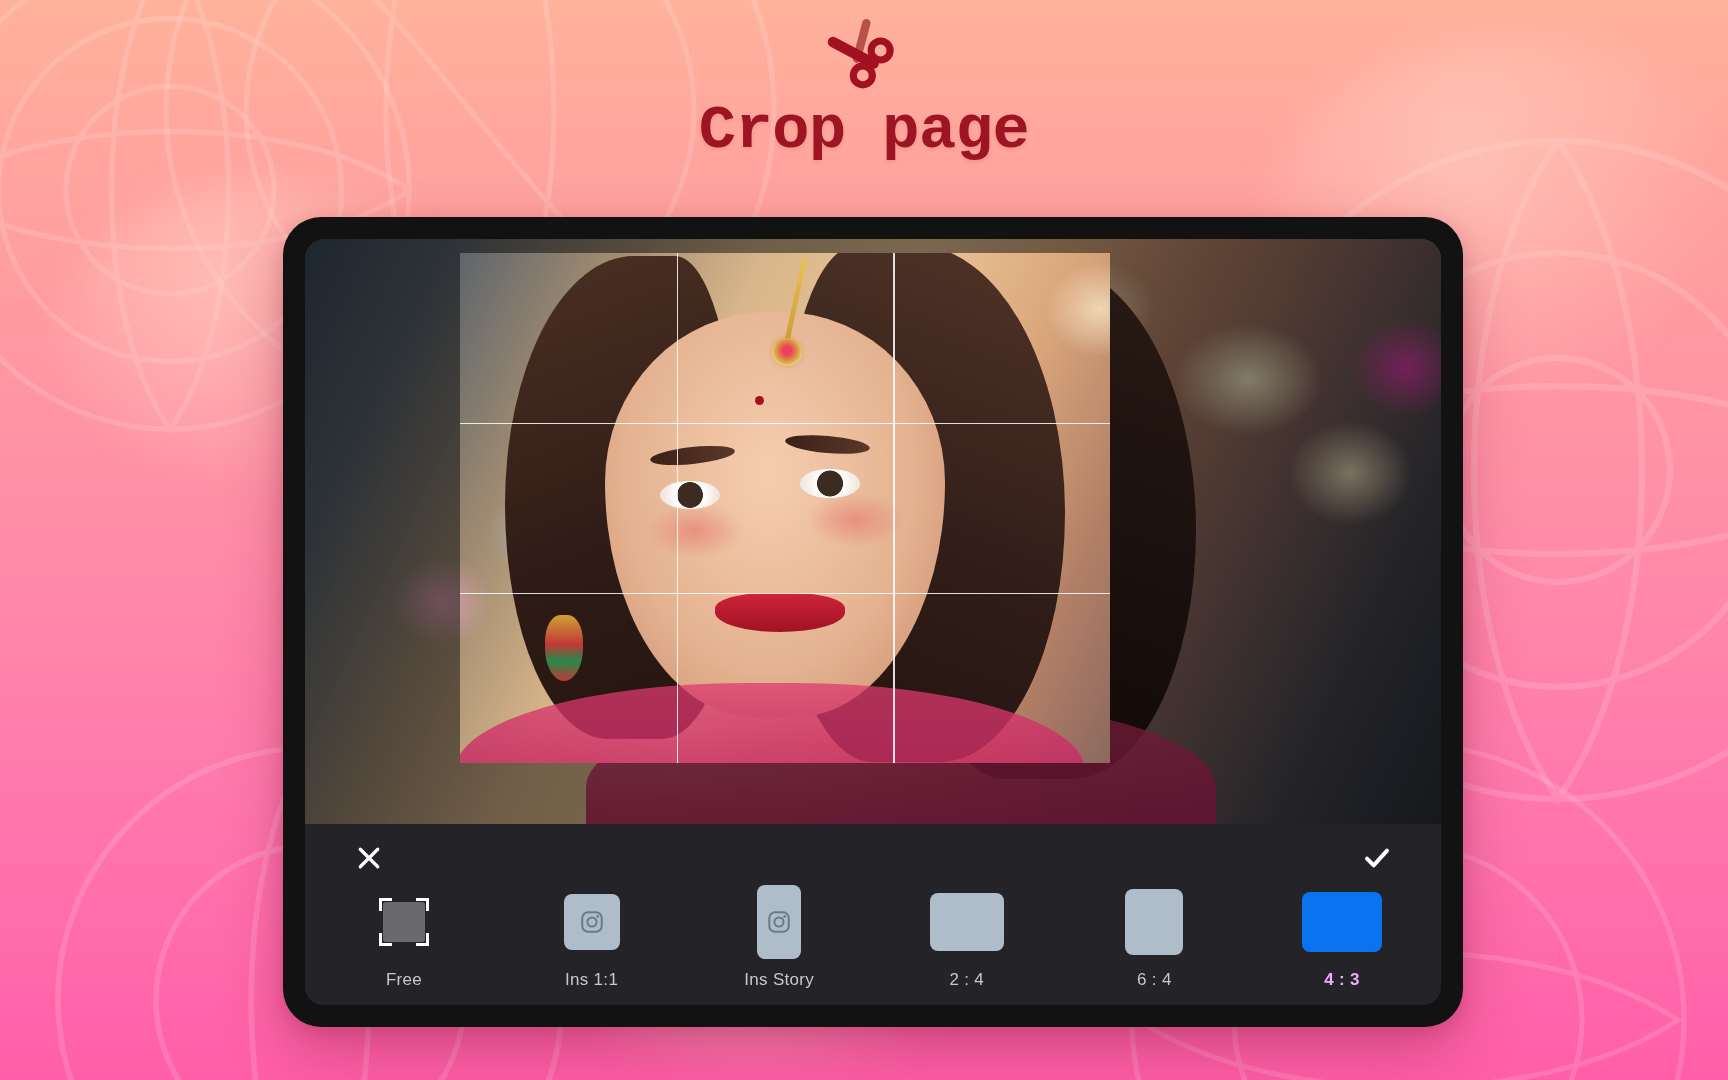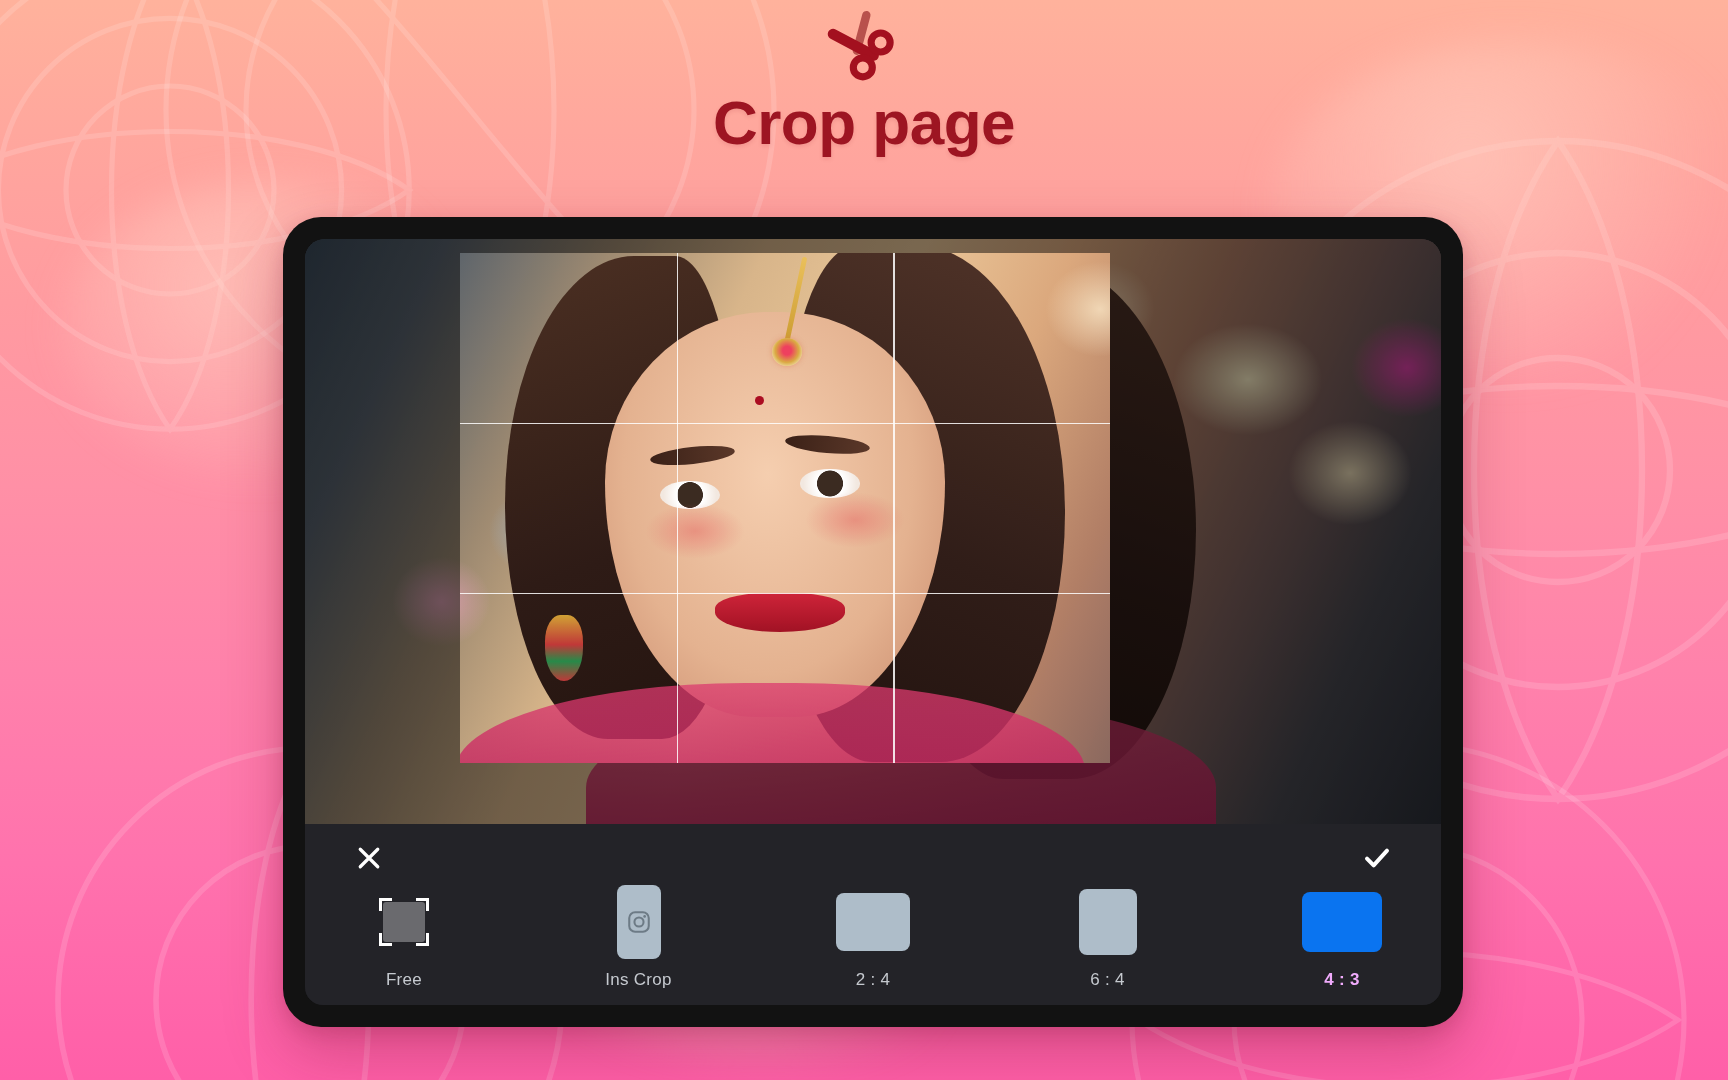--- a/index.html
+++ b/index.html
@@ -20,21 +20,21 @@
   
   .bg-deco { position:absolute; inset:0; overflow:hidden; pointer-events:none; }
   .bg-deco svg { position:absolute; opacity:.14; }
   .blob {
     position:absolute; border-radius:50%;
     background:radial-gradient(circle at 40% 35%, rgba(255,215,200,.55), rgba(255,200,190,0) 70%);
     filter:blur(18px);
   }
 
   
-  .header { position:absolute; top:0; left:0; right:0; text-align:center; padding-top:10px; }
+  .header { position:absolute; top:0; left:0; right:0; text-align:center; padding-top:18px;font-family:Liberation Mono, monospace; }
   .scissors { display:block; margin:0 auto 10px; }
   .page-title {
     font-size:62px; font-weight:bold; letter-spacing:-.5px;
     color:#9d1522;
     text-shadow:0 2px 4px rgba(140,20,30,.12);
     line-height:1;
   }
 
   
   .tablet {
@@ -322,29 +322,41 @@
                 <span class="c1"></span>
                 <span class="c2"></span>
                 <span class="c3"></span>
                 <span class="c4"></span>
               </div>
             </div>
             <div class="ratio-label">Free</div>
           </div>
           <div class="ratio-item">
             <div class="ratio-thumb-wrap">
+              <div class="ratio-thumb" style="width: 56px; height: 56px;">
+                <svg width="26" height="26" viewBox="0 0 24 24">
+                  <rect x="3" y="3" width="18" height="18" rx="5.4" fill="none" stroke="#6d7b86" stroke-width="1.9"></rect>
+                  <circle cx="12" cy="12" r="4.2" fill="none" stroke="#6d7b86" stroke-width="1.9"></circle>
+                  <circle cx="17.2" cy="6.9" r="1.25" fill="#6d7b86"></circle>
+                </svg>
+              </div>
+            </div>
+            <div class="ratio-label">Ins 1:1</div>
+          </div>
+          <div class="ratio-item">
+            <div class="ratio-thumb-wrap">
               <div class="ratio-thumb" style="width: 44px; height: 74px;">
                 <svg width="26" height="26" viewBox="0 0 24 24">
                   <rect x="3" y="3" width="18" height="18" rx="5.4" fill="none" stroke="#6d7b86" stroke-width="1.9"></rect>
                   <circle cx="12" cy="12" r="4.2" fill="none" stroke="#6d7b86" stroke-width="1.9"></circle>
                   <circle cx="17.2" cy="6.9" r="1.25" fill="#6d7b86"></circle>
                 </svg>
               </div>
             </div>
-            <div class="ratio-label">Ins Crop</div>
+            <div class="ratio-label">Ins Story</div>
           </div>
           <div class="ratio-item">
             <div class="ratio-thumb-wrap">
               <div class="ratio-thumb" style="width: 74px; height: 58px;"></div>
             </div>
             <div class="ratio-label">2 : 4</div>
           </div>
           <div class="ratio-item">
             <div class="ratio-thumb-wrap">
               <div class="ratio-thumb" style="width: 58px; height: 66px;"></div>

